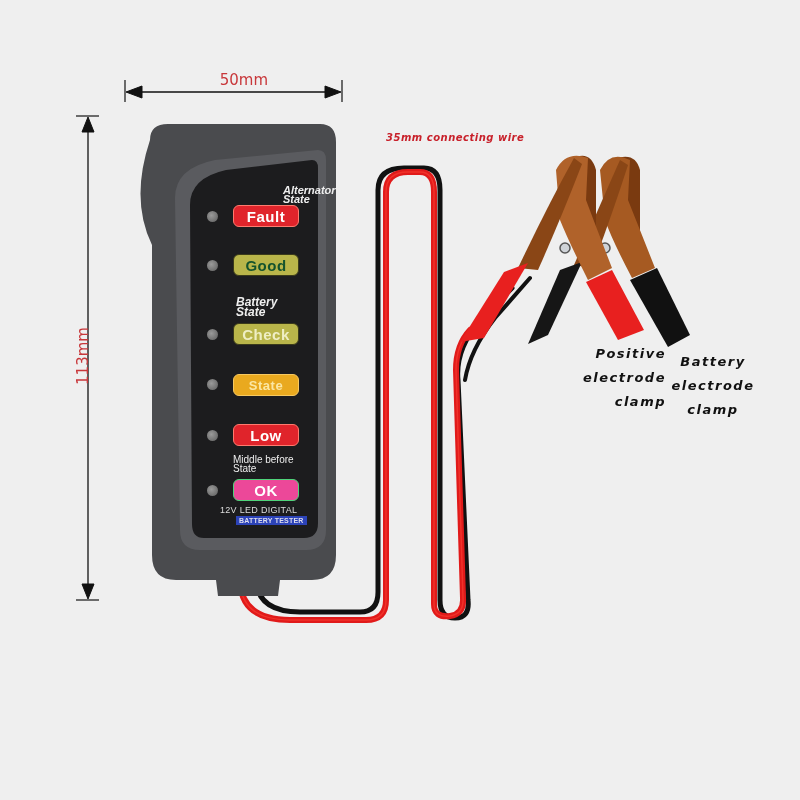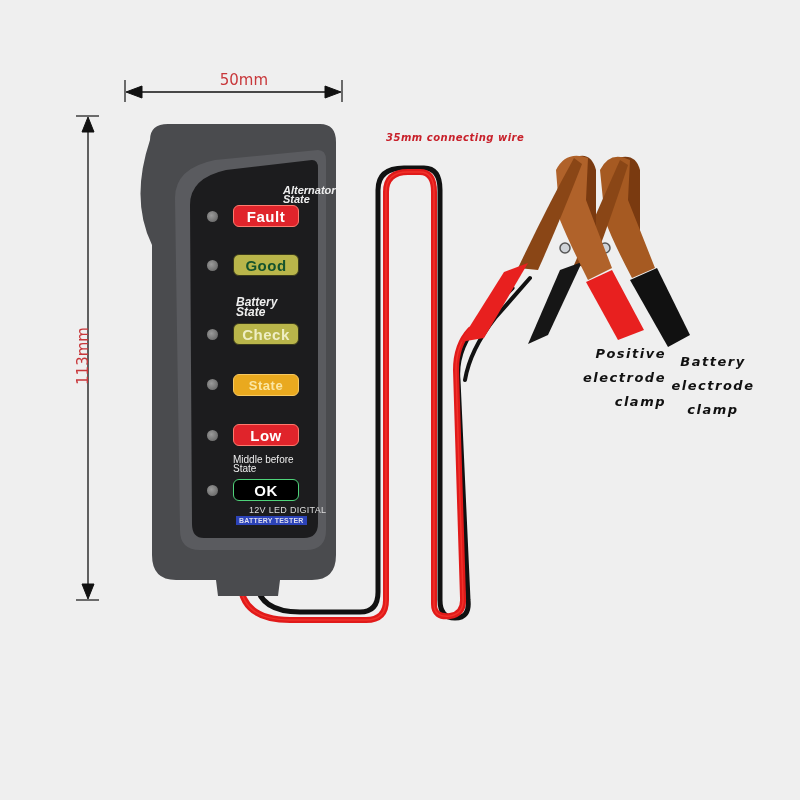--- a/index.html
+++ b/index.html
@@ -8,21 +8,21 @@
   .dim-label { position: absolute; color: #c8373a; font-family: "DejaVu Sans", sans-serif; font-size: 15px; }
   #width-label { left: 208px; top: 71px; width: 60px; text-align: right; }
   #height-label { left: 48px; top: 347px; transform: rotate(-90deg); transform-origin: center; width: 70px; text-align: center; }
   #wire-label { position: absolute; left: 354px; top: 132px; color: #c8202a; font-style: italic; font-weight: bold; font-size: 10px; letter-spacing: 0.5px; font-family: "DejaVu Sans", sans-serif; margin-left: 32px; }
   .clamp-label { position: absolute; width: 100px; text-align: center; font-style: italic; font-weight: bold; font-size: 13px; line-height: 24px; letter-spacing: 1.5px; color: #111; font-family: "DejaVu Sans", sans-serif; }
   #pos-label { left: 566px; top: 342px; text-align: right; }
   #neg-label { left: 663px; top: 350px; }
   .panel-caption { position: absolute; color: #eee; font-style: italic; font-weight: bold; font-size: 11px; line-height: 9px; font-family: "Liberation Sans", sans-serif; }
   .led-btn { position: absolute; left: 233px; width: 66px; height: 22px; border-radius: 6px; box-sizing: border-box; display: flex; align-items: center; justify-content: center; font-family: "Liberation Sans", sans-serif; font-weight: bold; font-size: 15px; letter-spacing: 0.5px; }
   .led-dot { position: absolute; left: 207px; width: 11px; height: 11px; border-radius: 50%; background: radial-gradient(circle at 40% 40%, #9a9a9a, #5c5c5c); }
-  #footer1 { position: absolute; left: 249px; top: 505px; color: #ddd; font-size: 9px; font-family: "Liberation Sans", sans-serif; letter-spacing: 0.3px; }
+  #footer1 { position: absolute; left: 220px; top: 505px; color: #ddd; font-size: 9px; font-family: "Liberation Sans", sans-serif; letter-spacing: 0.3px; }
   #footer2 { position: absolute; left: 236px; top: 516px; background: #2c43b8; color: #dde; font-size: 7px; font-weight: bold; padding: 1px 3px; font-family: "Liberation Sans", sans-serif; letter-spacing: 0.2px; }
 </style>
 </head>
 <body>
 
 <svg class="scene" viewBox="0 0 800 800">
 
   <g stroke="#111" fill="#111">
     <line x1="125" y1="80" x2="125" y2="102" stroke-width="1.2"></line>
     <line x1="342" y1="80" x2="342" y2="102" stroke-width="1.2"></line>
@@ -98,21 +98,21 @@
 <div class="led-dot" style="top:329px"></div>
 <div class="led-btn" style="top:323px;background:#b9b54a;color:#efeec4;border:1.5px solid #3a3a1a;">Check</div>
 
 <div class="led-dot" style="top:379px"></div>
 <div class="led-btn" style="top:374px;background:#e9a91f;color:#fbe7a4;border:1.5px solid #f6c860;font-size:13px;">State</div>
 
 <div class="led-dot" style="top:430px"></div>
 <div class="led-btn" style="top:424px;background:#e0242b;color:#fff;border:1.5px solid #ff7a6e;">Low</div>
 
 <div class="led-dot" style="top:485px"></div>
-<div class="led-btn" style="top:479px;background:#000000;color:#fff;border:1.5px solid #4fd37a;">OK</div>
+<div class="led-btn" style="top:479px;background:#ec4899;color:#fff;border:1.5px solid #4fd37a;">OK</div>
 
 <div id="footer1">12V LED DIGITAL</div>
 <div id="footer2">BATTERY TESTER</div>
 
 <div class="clamp-label" id="pos-label">
   <div>Positive</div>
     <div>electrode</div>
     <div>clamp</div>
 </div>
 <div class="clamp-label" id="neg-label">

